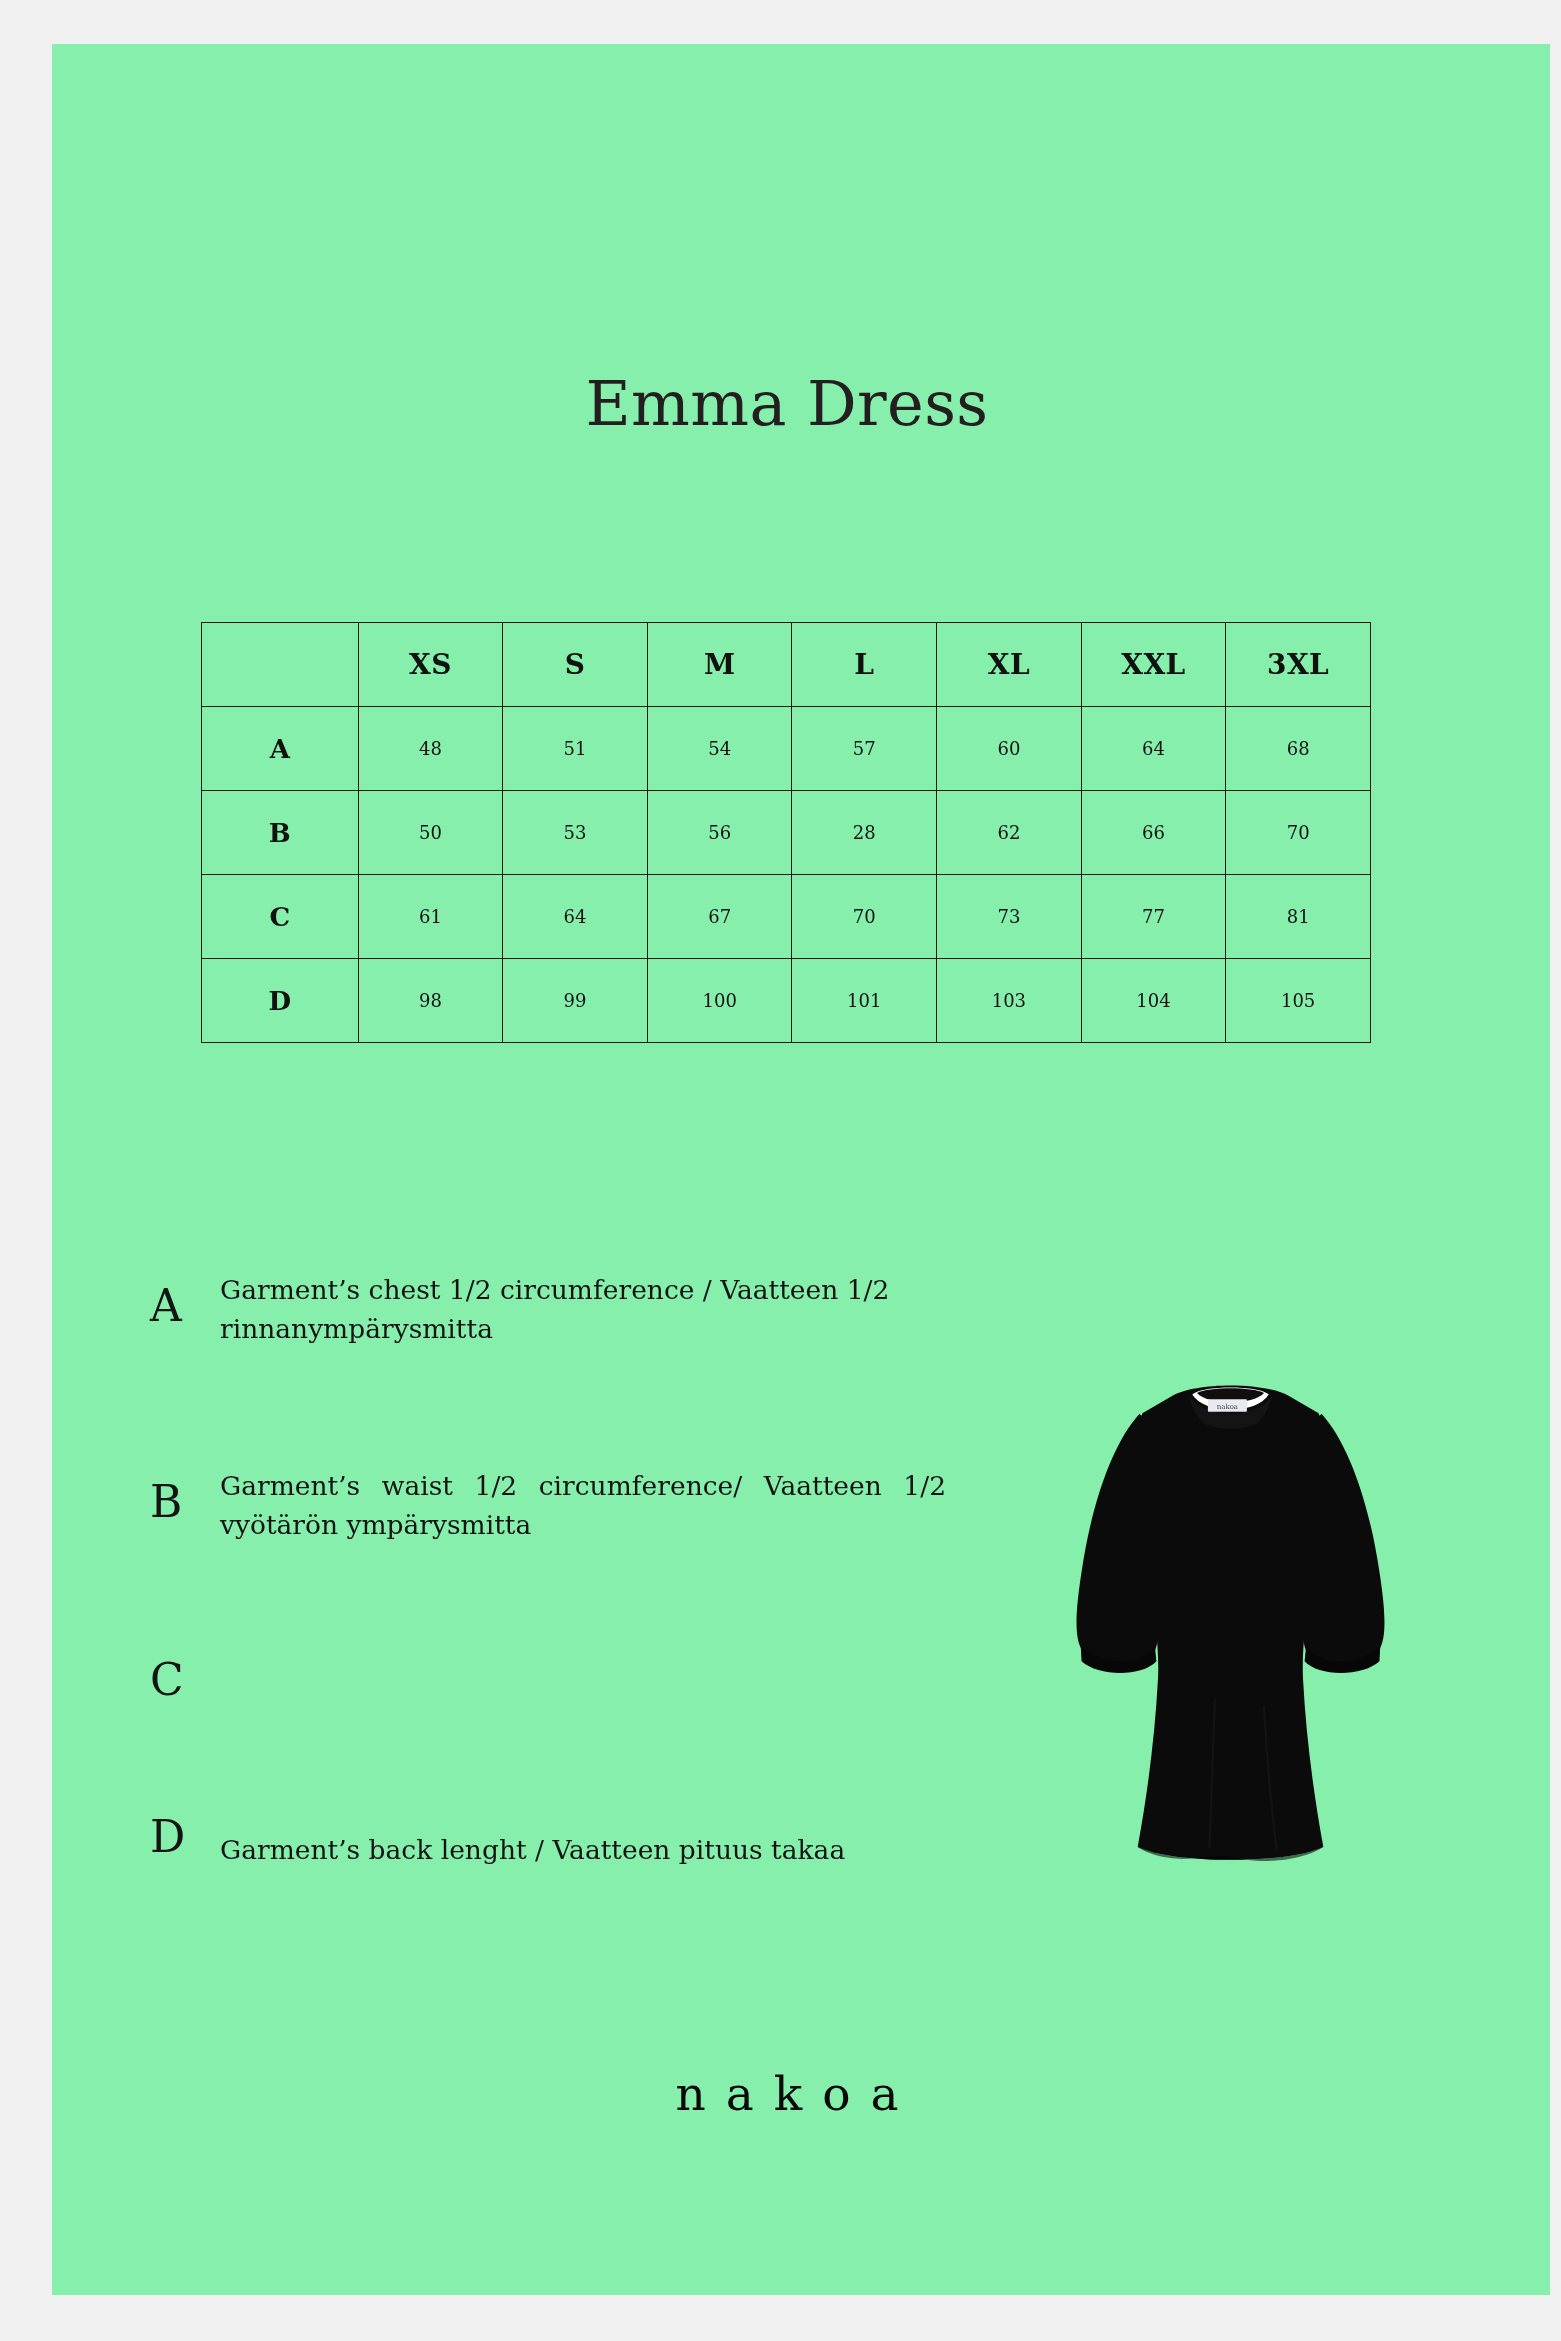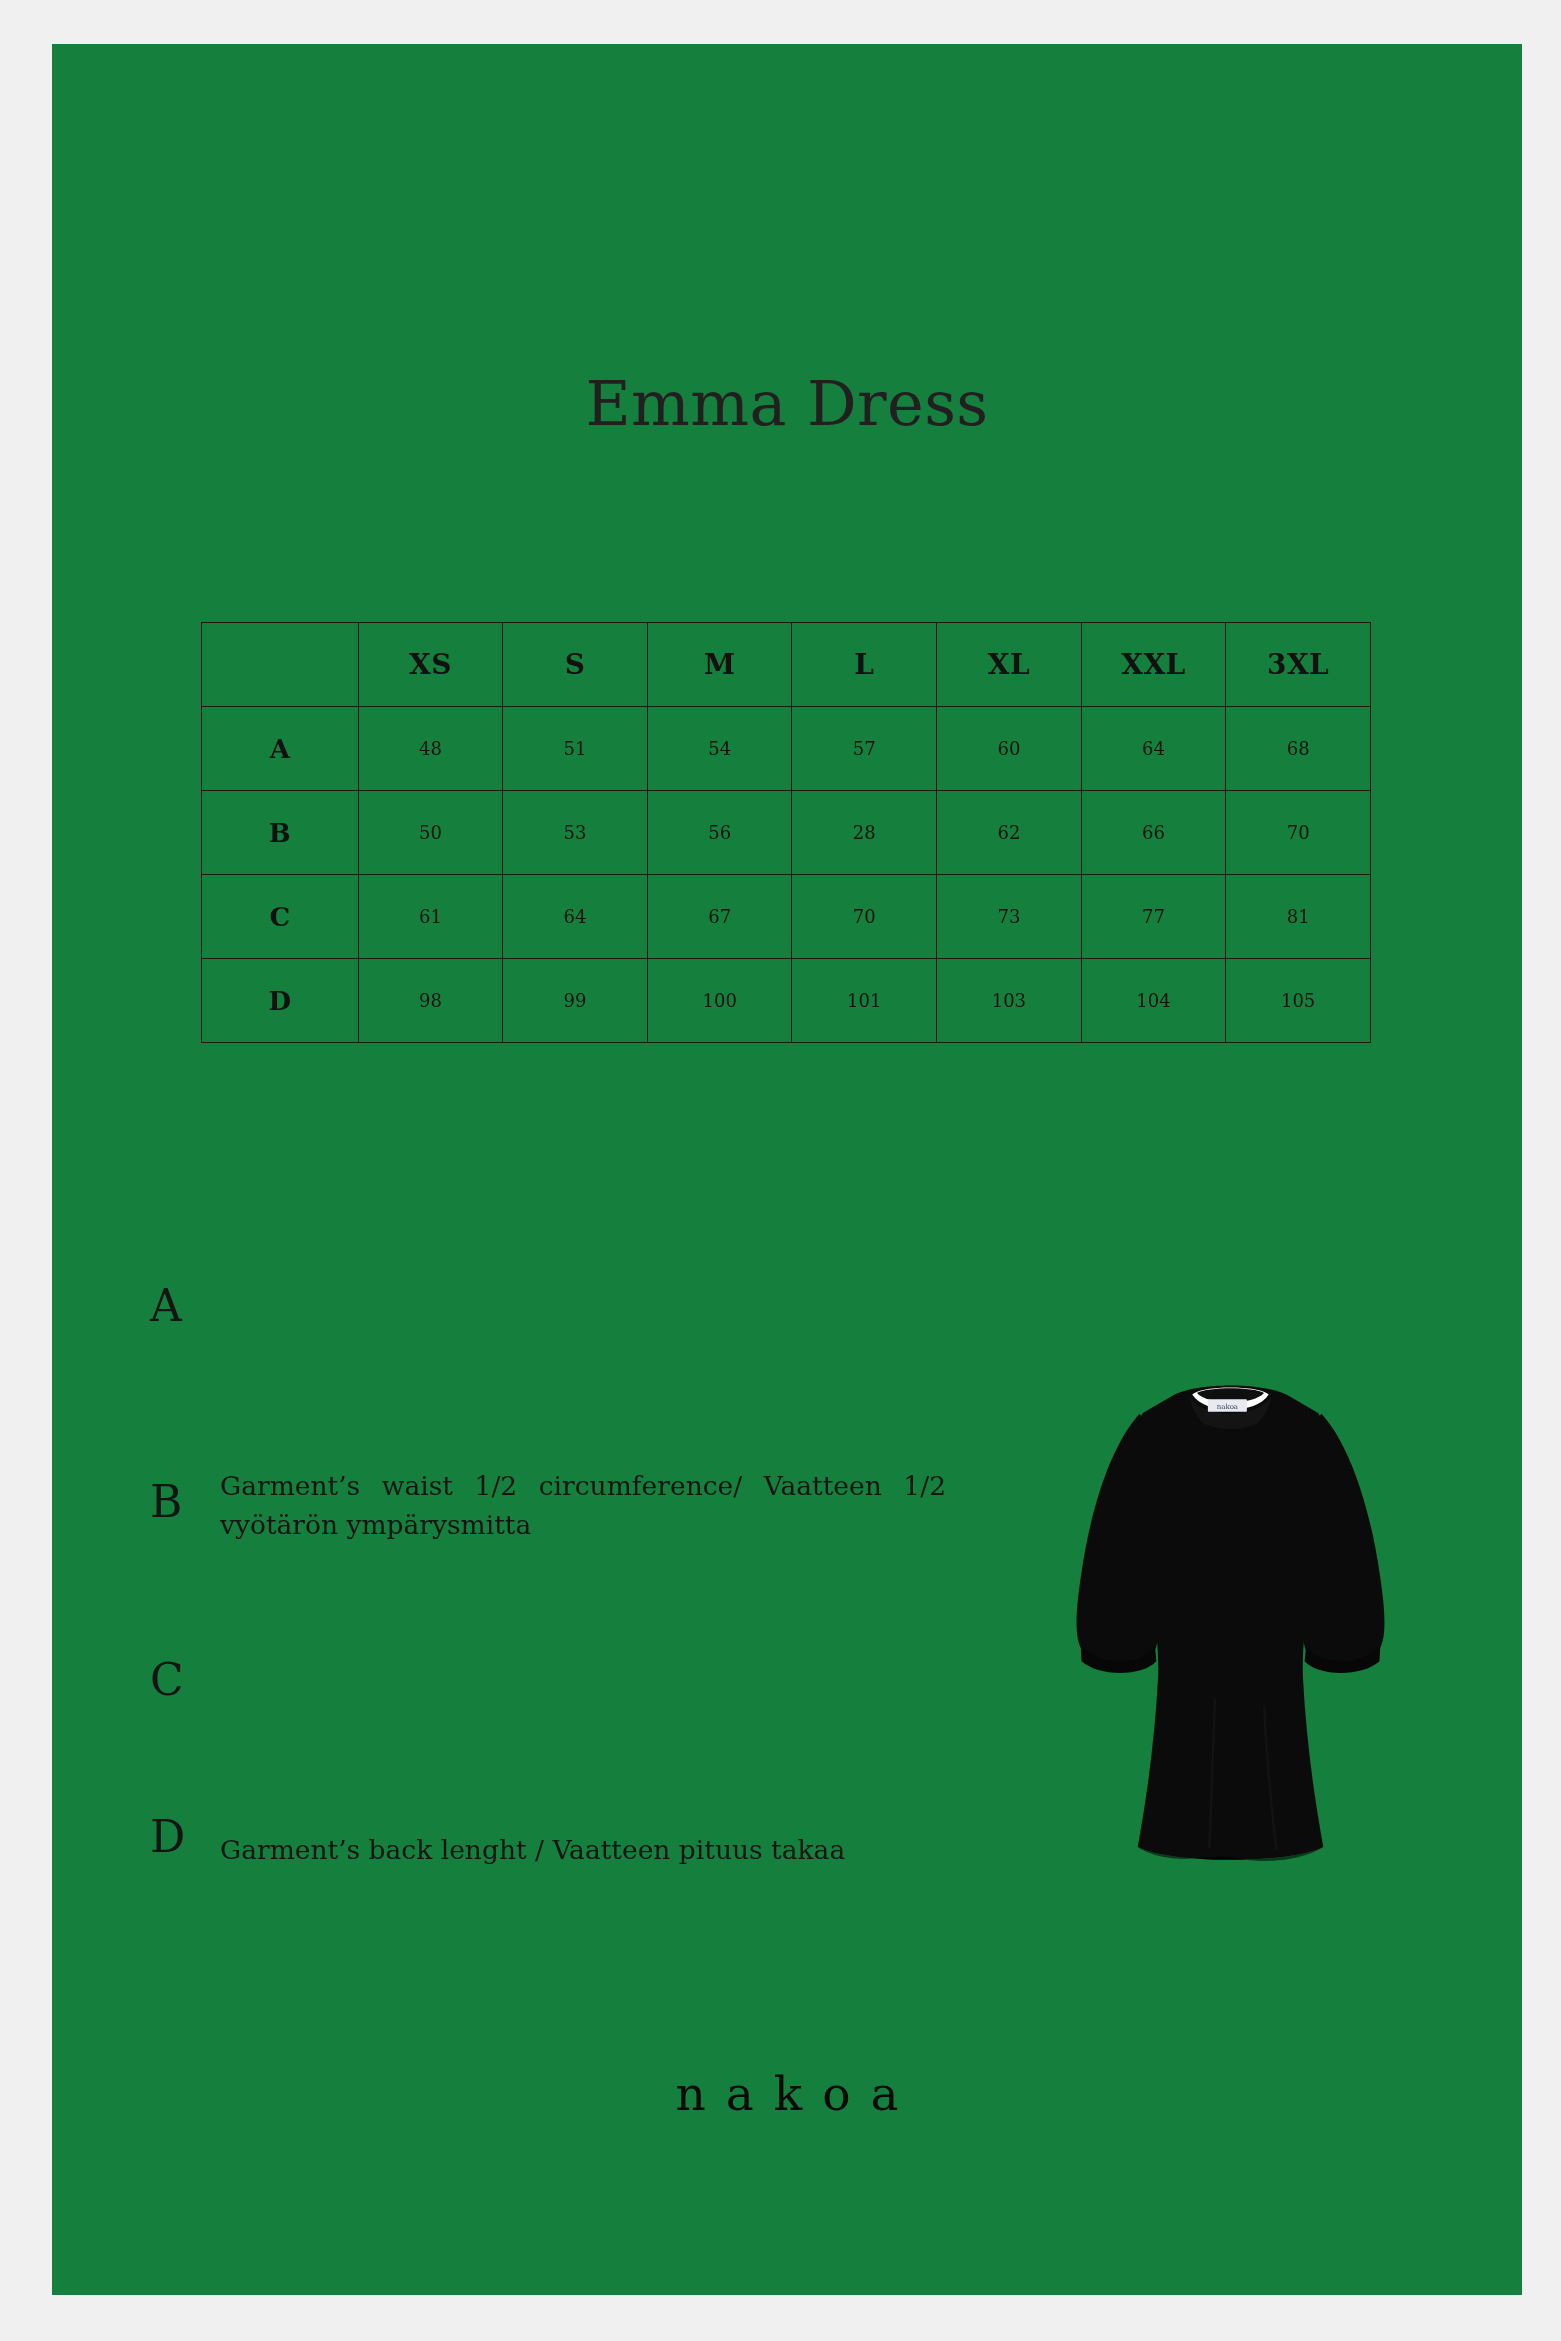--- a/index.html
+++ b/index.html
@@ -14,22 +14,23 @@
     overflow: hidden;
   }
 
   
   #sheet {
     position: absolute;
     left: 52px;
     top: 44px;
     width: 1470px;
     height: 2251px;
-    background: #15803d;
+    background: #86efac;
     overflow: hidden;
+    padding-left: 28px;
   }
 
   
   #page-title {
     position: absolute;
     left: 0;
     top: 329px;
     width: 1470px;
     text-align: center;
     font-family: "DejaVu Serif", serif;
@@ -223,20 +224,21 @@
           <td>105</td>
         </tr>
       </tbody>
     </table>
   </div>
 
   <div id="legend">
 
     <div class="legend-row" id="legend-a">
       <span class="legend-letter">A</span>
+      <div class="legend-text">Garment’s chest 1/2 circumference / Vaatteen 1/2 rinnanympärysmitta</div>
     </div>
 
     <div class="legend-row" id="legend-b">
       <span class="legend-letter">B</span>
       <div class="legend-text justify">Garment’s waist 1/2 circumference/ Vaatteen 1/2 vyötärön ympärysmitta</div>
     </div>
 
     <div class="legend-row" id="legend-c">
       <span class="legend-letter">C</span>
     </div>

